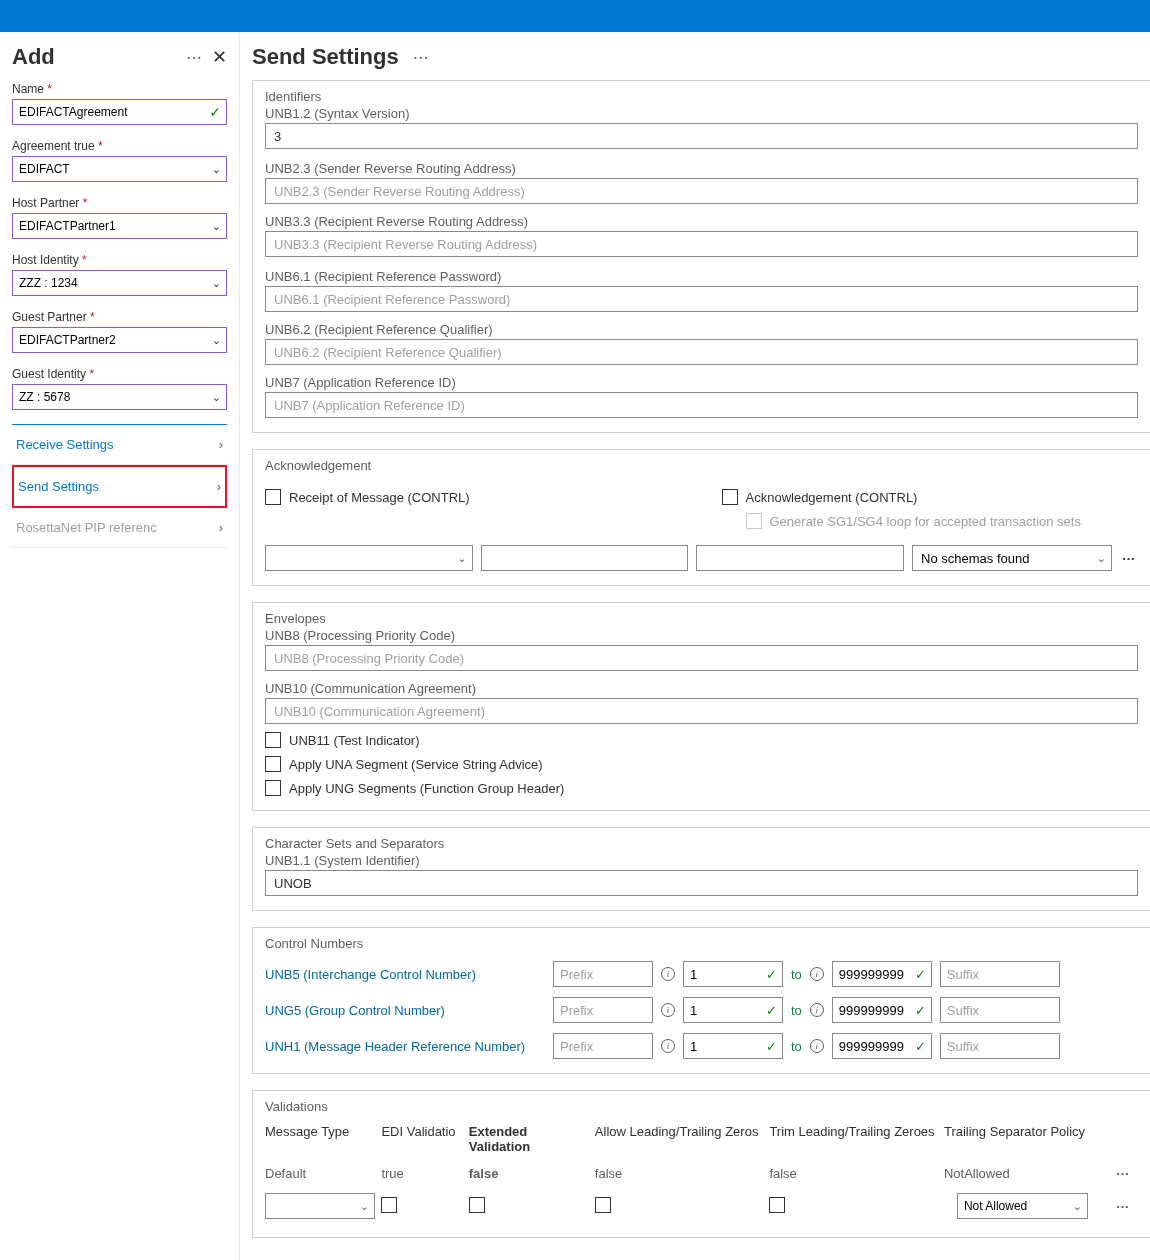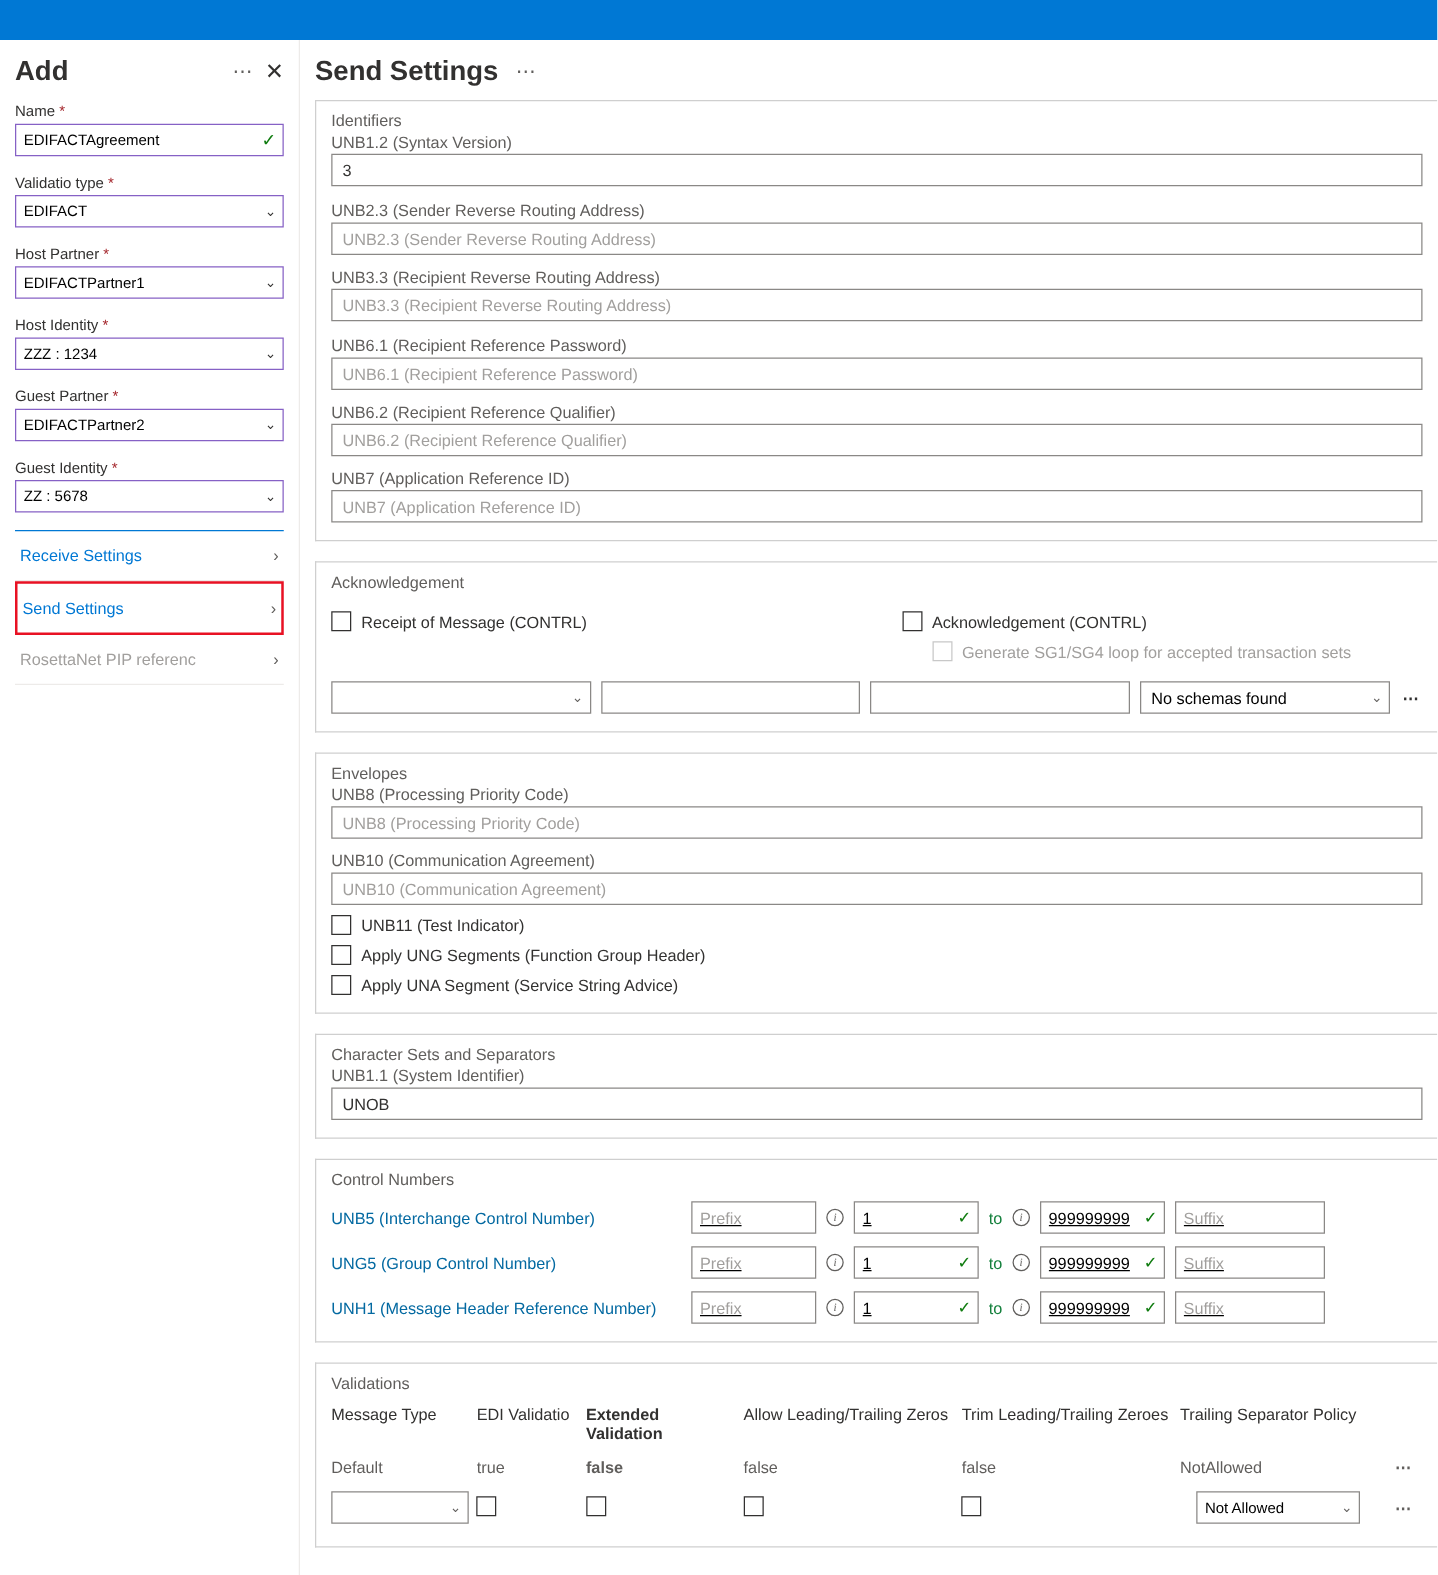--- a/index.html
+++ b/index.html
@@ -50,21 +50,21 @@
 
 .dd-row { display: flex; gap: 8px; margin-top: 16px; align-items: center; }
 .dd { position: relative; flex: 1; }
 .dd .txt { padding-right: 24px; }
 .dd-chev { position: absolute; right: 6px; top: 50%; transform: translateY(-50%); font-size: 11px; color: #605e5c; pointer-events: none; }
 .dd-last { flex: 0 0 200px; }
 .more-dots { font-weight: bold; letter-spacing: 1px; cursor: pointer; padding: 0 2px; }
 
 .ctrl-row { display: flex; align-items: center; gap: 8px; margin-top: 10px; }
 .ctrl-label { width: 280px; font-size: 13px; color: #0369a1; }
-.ctrl-in { height: 26px; border: 1px solid #8a8886; padding: 0 6px; font-size: 13px; text-decoration: underline; }
+.ctrl-in { height: 26px; border: 1px solid #8a8886; padding: 0 6px; font-size: 13px; }
 .ctrl-in::placeholder { color: #a19f9d; }
 .w-prefix { width: 100px; }
 .w-num { width: 100px; padding-right: 22px; }
 .num-wrap { position: relative; }
 .num-check { position: absolute; right: 6px; top: 50%; transform: translateY(-50%); color: #107c10; font-size: 13px; pointer-events: none; }
 .info-i { display: inline-flex; width: 14px; height: 14px; border: 1px solid #605e5c; border-radius: 50%; align-items: center; justify-content: center; font-size: 9px; color: #605e5c; font-style: italic; font-family: serif; }
 .to-lbl { font-size: 13px; color: #15803d; }
 .w-suffix { width: 120px; }
 
 .val-head { display: flex; font-size: 13px; color: #323130; margin-top: 6px; font-weight: 400; }
@@ -100,21 +100,21 @@
     </div>
 
     <div class="field">
       <label class="field-label req">Name</label>
       <div class="sel-wrap">
         <input class="sel" value="EDIFACTAgreement" style="">
         <span class="sel-check">✓</span>
       </div>
     </div>
     <div class="field">
-      <label class="field-label req">Validatio type</label>
+      <label class="field-label req">Agreement true</label>
       <div class="sel-wrap">
         <input class="sel" value="EDIFACT" style="">
         <span class="sel-chev">⌄</span>
       </div>
     </div>
     <div class="field">
       <label class="field-label req">Host Partner</label>
       <div class="sel-wrap">
         <input class="sel" value="EDIFACTPartner1" style="">
         <span class="sel-chev">⌄</span>
@@ -227,25 +227,25 @@
       <div class="row-gap">
         <div class="sub-label">UNB10 (Communication Agreement)</div>
         <input class="txt" placeholder="UNB10 (Communication Agreement)" style="">
       </div>
       <div class="chk-row">
           <span class="chk"></span>
           <span class="chk-label">UNB11 (Test Indicator)</span>
         </div>
       <div class="chk-row">
           <span class="chk"></span>
-          <span class="chk-label">Apply UNG Segments (Function Group Header)</span>
+          <span class="chk-label">Apply UNA Segment (Service String Advice)</span>
         </div>
       <div class="chk-row">
           <span class="chk"></span>
-          <span class="chk-label">Apply UNA Segment (Service String Advice)</span>
+          <span class="chk-label">Apply UNG Segments (Function Group Header)</span>
         </div>
     </div>
 
     <div class="section">
       <div class="section-title">Character Sets and Separators</div>
       <div class="sub-label">UNB1.1 (System Identifier)</div>
       <input class="txt filled" value="UNOB" style="">
     </div>
 
     <div class="section">

